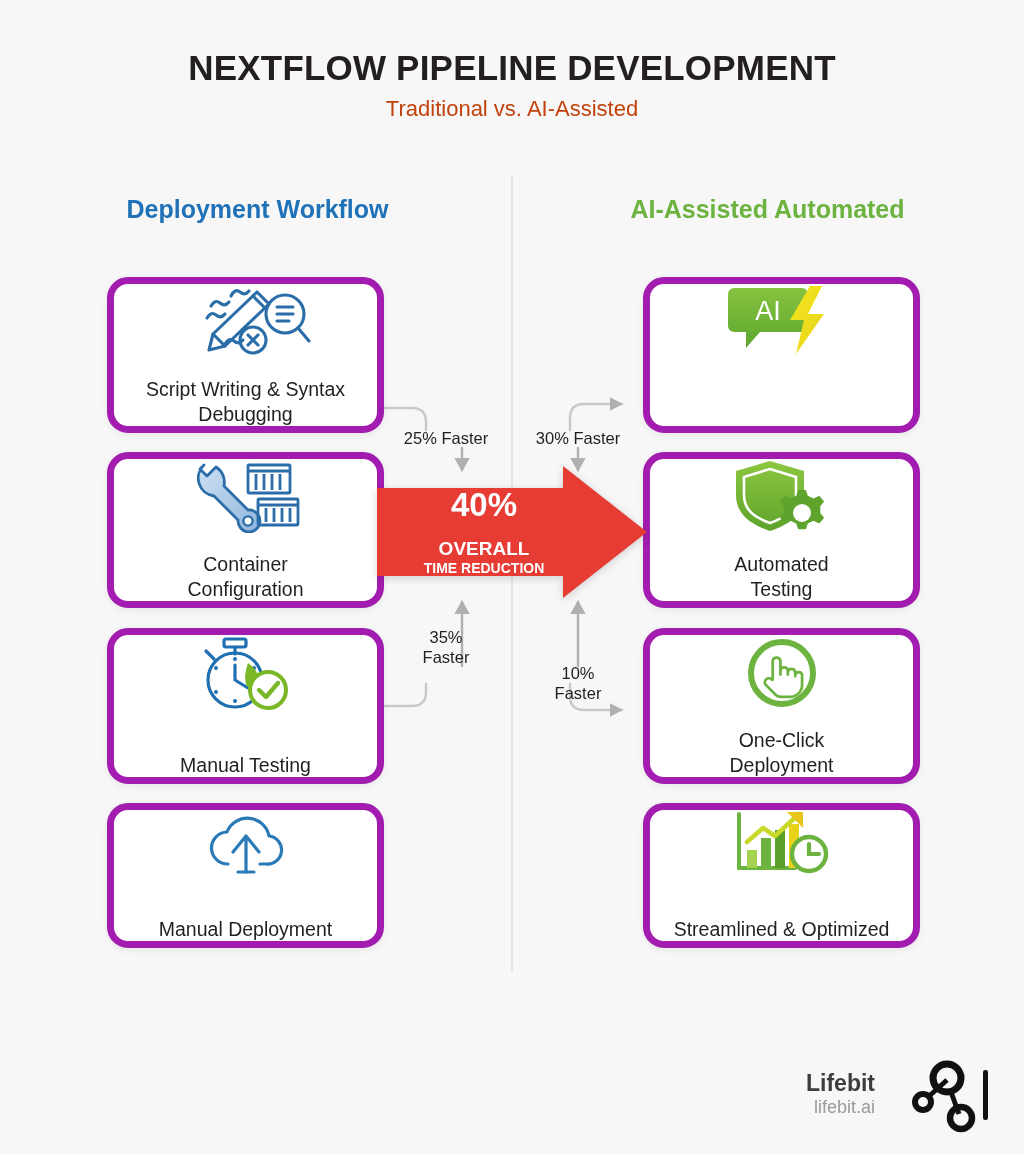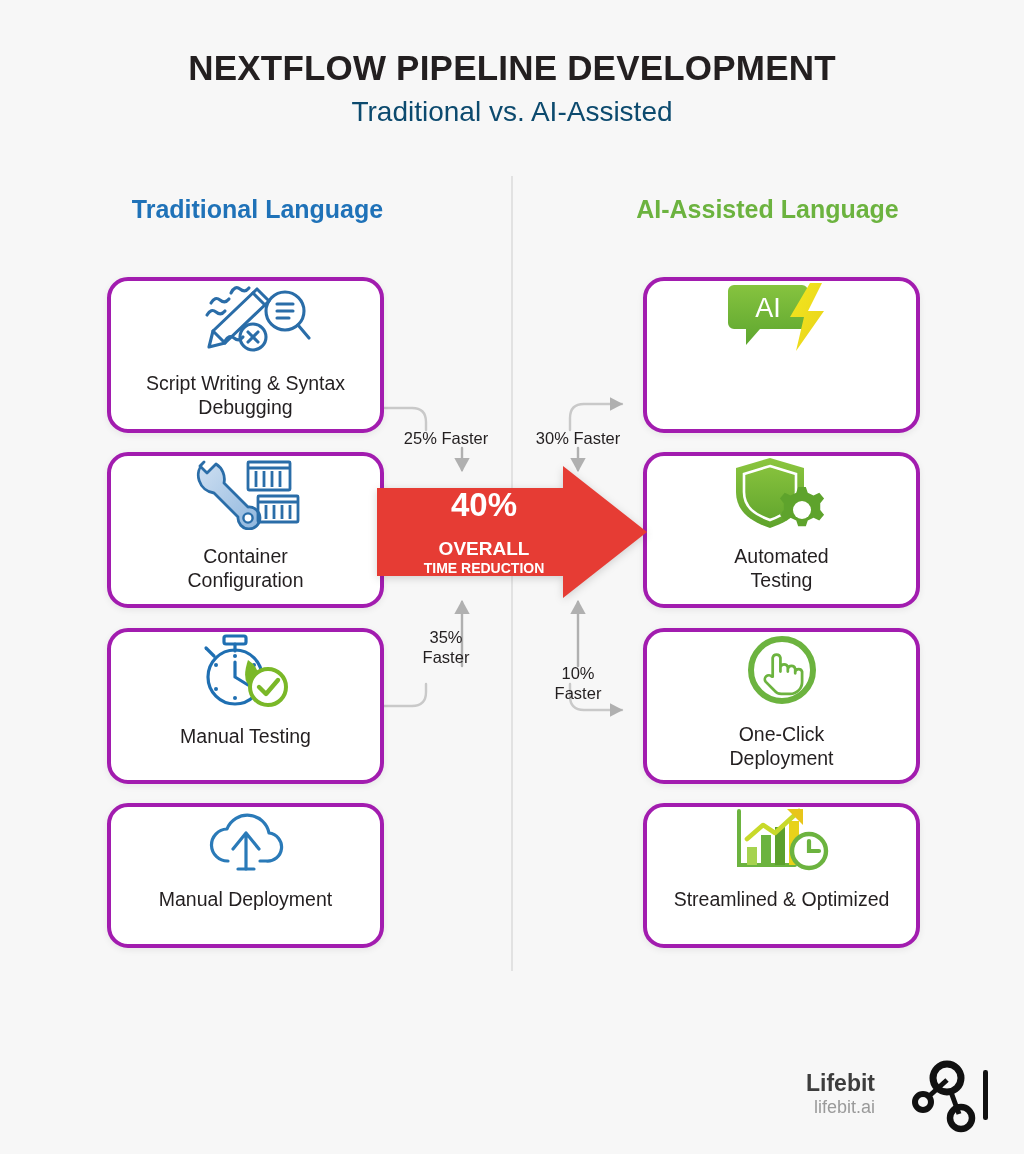--- a/index.html
+++ b/index.html
@@ -14,21 +14,21 @@
   
   .title {
     position: absolute; top: 48px; left: 0; width: 1024px;
     text-align: center;
     font-size: 35px; font-weight: bold; letter-spacing: 0.2px;
     color: #231f20;
   }
   .subtitle {
     position: absolute; top: 96px; left: 0; width: 1024px;
     text-align: center;
-    font-size: 28px; color: #0c4a6e; font-weight: normal;
+    font-size: 22px; color: #c2410c; font-weight: normal;
   }
 
   
   .col-head {
     position: absolute; top: 195px;
     font-size: 25px; font-weight: bold; text-align: center;
   }
   .col-head.left  { left: 70px;  width: 375px; color: #1f72b8; }
   .col-head.right { left: 580px; width: 375px; color: #6cb33f; }
 
@@ -37,25 +37,25 @@
     position: absolute; left: 511px; top: 176px;
     width: 2px; height: 795px;
     background: #e2e2e2;
   }
 
   
   .card {
     position: absolute;
     width: 277px;
     background: #ffffff;
-    border: 4px solid #a21caf;
+    border: 7px solid #a21caf;
     border-radius: 21px;
     box-shadow: 0 2px 7px rgba(0,0,0,0.07);
     display: flex; flex-direction: column;
-    align-items: center; justify-content: flex-start;
+    align-items: center; justify-content: space-between;
   }
   .card .icon { display: block; }
   .card .label {
     font-size: 19.5px; color: #231f20; text-align: center;
     line-height: 1.25; margin-top: 10px; white-space: pre-line;
   }
   .left-card  { left: 107px; }
   .right-card { left: 643px; }
 
   .row1 { top: 277px; height: 156px; }
@@ -102,22 +102,22 @@
   .logo-url  { font-size: 18px; color: #9a9a9a; }
 </style>
 </head>
 <body>
 
 <div class="page">
 
   <div class="title">NEXTFLOW PIPELINE DEVELOPMENT</div>
   <div class="subtitle">Traditional vs. AI-Assisted</div>
 
-  <div class="col-head left">Traditional Language</div>
-  <div class="col-head right">AI-Assisted Language</div>
+  <div class="col-head left">Deployment Workflow</div>
+  <div class="col-head right">AI-Assisted Automated</div>
 
   <div class="divider"></div>
 
   <svg class="connectors" viewBox="0 0 1024 1154">
     <defs>
       <marker id="ahead" markerWidth="7" markerHeight="7" refX="5.2" refY="3.5" orient="auto">
         <path d="M0,0.6 L5.6,3.5 L0,6.4 z" fill="#b0b0b0"></path>
       </marker>
     </defs>
     <g fill="none" stroke="#c9c9c9" stroke-width="2.4" stroke-linecap="round">

